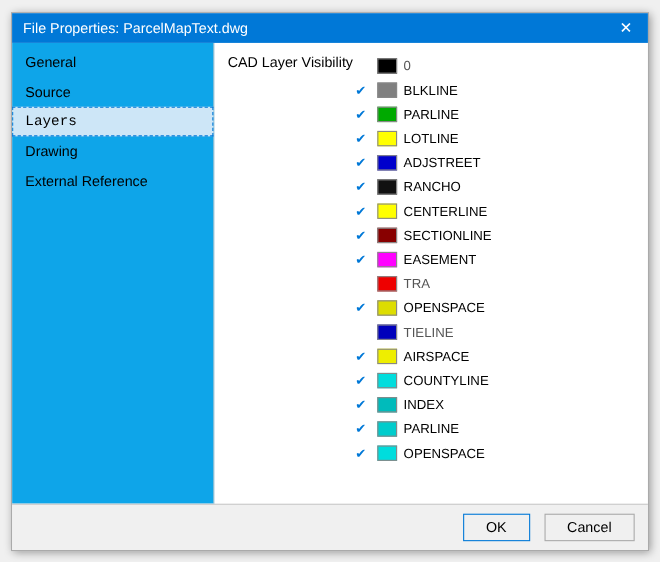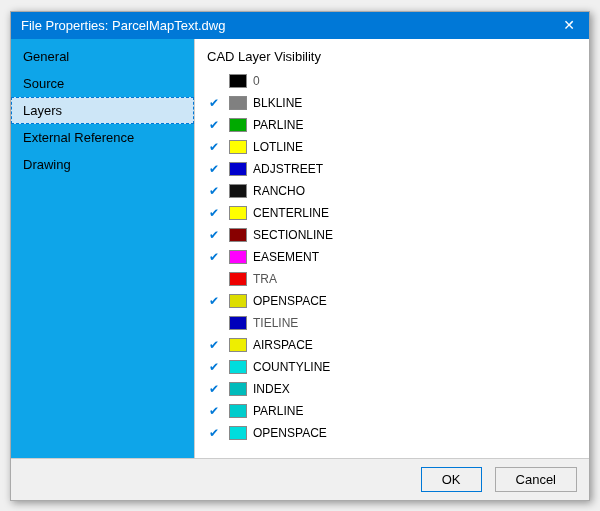--- a/index.html
+++ b/index.html
@@ -62,29 +62,29 @@
     .sidebar-item {
       padding: 6px 12px;
       cursor: pointer;
       color: #000;
       font-size: 13px;
     }
     .sidebar-item.active {
       background: #cde6f7;
       border: 1px dashed #0078d7;
       padding: 5px 11px;
+      font-family: Liberation Mono, monospace;
     }
 
     .main-content {
       flex: 1;
       padding: 10px 12px;
       background: white;
       overflow: hidden;
       display: flex;
-      flex-direction: column;
       justify-content: space-between;
     }
 
     .section-title {
       font-size: 13px;
       margin-bottom: 6px;
       color: #000;
     }
 
     .layers-list {
@@ -156,22 +156,22 @@
     <span>File Properties: ParcelMapText.dwg</span>
     <button class="title-bar-close">✕</button>
   </div>
 
   <div class="dialog-body">
 
     <div class="sidebar" id="sidebar-container">
         <div class="sidebar-item">General</div>
         <div class="sidebar-item">Source</div>
         <div class="sidebar-item active">Layers</div>
+        <div class="sidebar-item">Drawing</div>
         <div class="sidebar-item">External Reference</div>
-        <div class="sidebar-item">Drawing</div>
       </div>
 
     <div class="main-content">
       <div class="section-title">CAD Layer Visibility</div>
       <div class="layers-list" id="layers-container">
           <div class="layer-row">
             <span class="check-icon"></span>
             <div class="color-swatch" style="background-color: rgb(0, 0, 0);"></div>
             <span class="layer-name no-check">0</span>
           </div>

